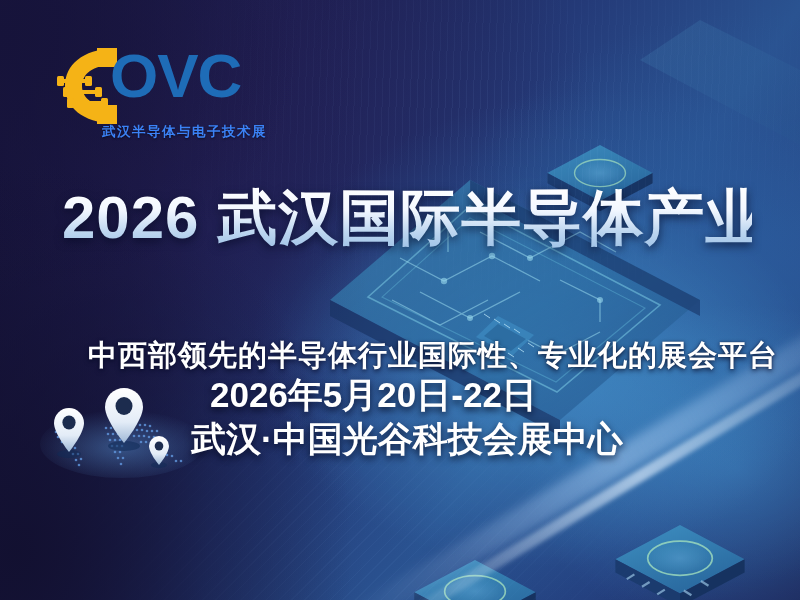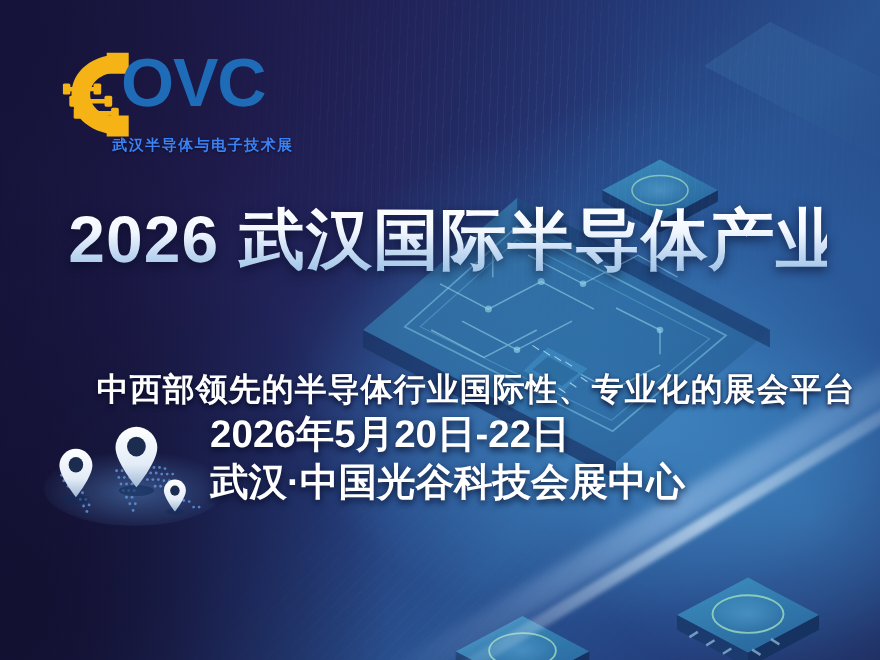--- a/index.html
+++ b/index.html
@@ -110,20 +110,21 @@
     text-shadow:0 2px 5px rgba(6,10,38,.8),0 0 2px rgba(10,16,50,.6);
     margin-top:48px;
   }
 
   
   .infoblock{position:absolute;left:191px;top:374px;}
   .info-date{
     font-size:35px;line-height:1.18;font-weight:bold;letter-spacing:0px;
     color:#ffffff;white-space:nowrap;
     text-shadow:0 3px 7px rgba(4,8,30,.8);
+    margin-left:19px;
   }
   .info-venue{
     margin-top:3px;
     font-size:35px;line-height:1.18;font-weight:bold;letter-spacing:0px;
     color:#ffffff;white-space:nowrap;
     text-shadow:0 3px 7px rgba(4,8,30,.8);
   }
 
   
   .pins{position:absolute;left:40px;top:358px;width:165px;height:140px;}

